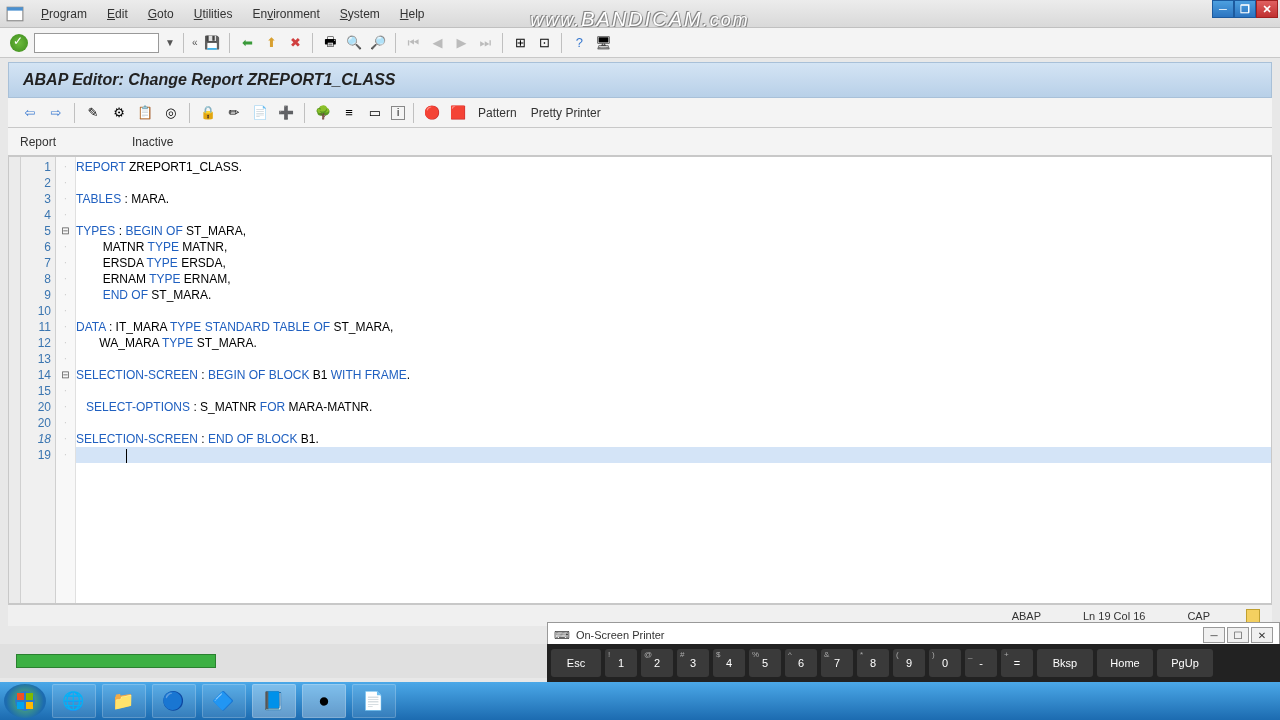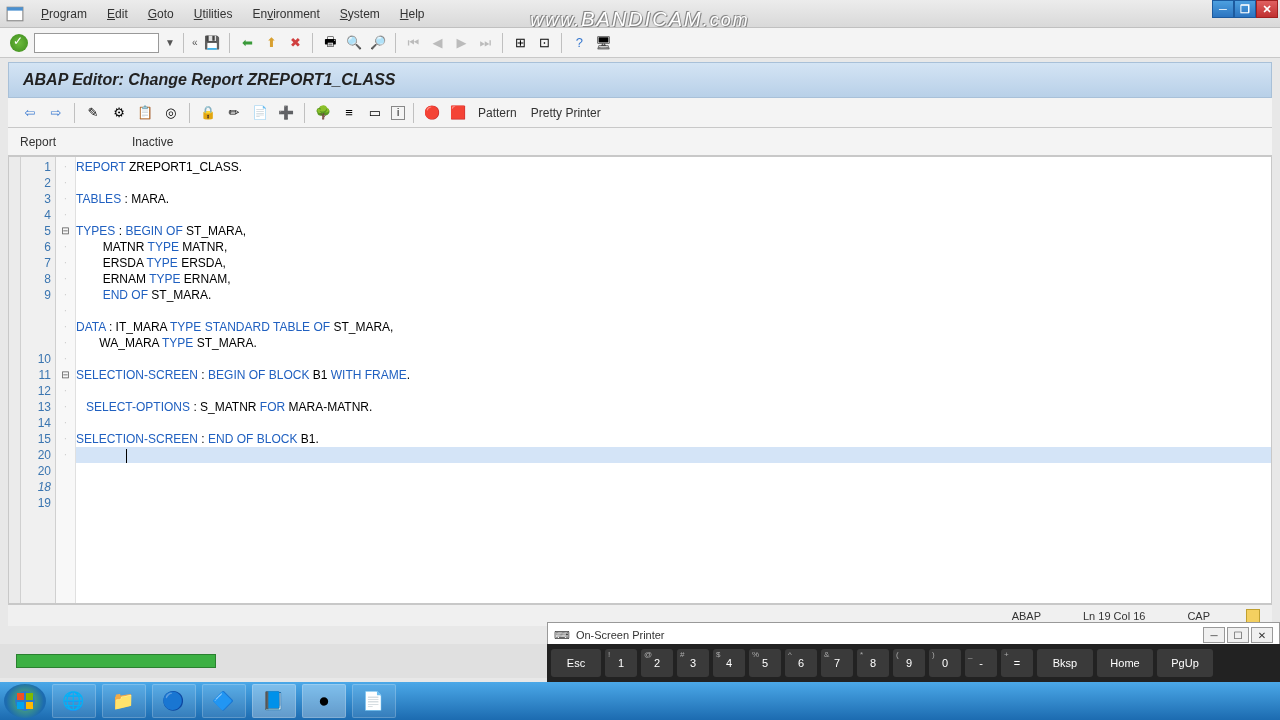--- a/index.html
+++ b/index.html
@@ -157,21 +157,21 @@
   <div class="gutter" id="gutter">
       <div style="height: 16px;">1</div>
       <div style="height: 16px;">2</div>
       <div style="height: 16px;">3</div>
       <div style="height: 16px;">4</div>
       <div style="height: 16px;">5</div>
       <div style="height: 16px;">6</div>
       <div style="height: 16px;">7</div>
       <div style="height: 16px;">8</div>
       <div style="height: 16px;">9</div>
-      <div style="height: 16px; margin-top: 48px;">10</div>
+      <div style="height: 16px;">10</div>
       <div style="height: 16px;">11</div>
       <div style="height: 16px;">12</div>
       <div style="height: 16px;">13</div>
       <div style="height: 16px;">14</div>
       <div style="height: 16px;">15</div>
       <div style="height: 16px;">20</div>
       <div style="height: 16px;">20</div>
       <div style="height: 16px; font-style: italic;">18</div>
       <div style="height: 16px;">19</div>
     </div>

